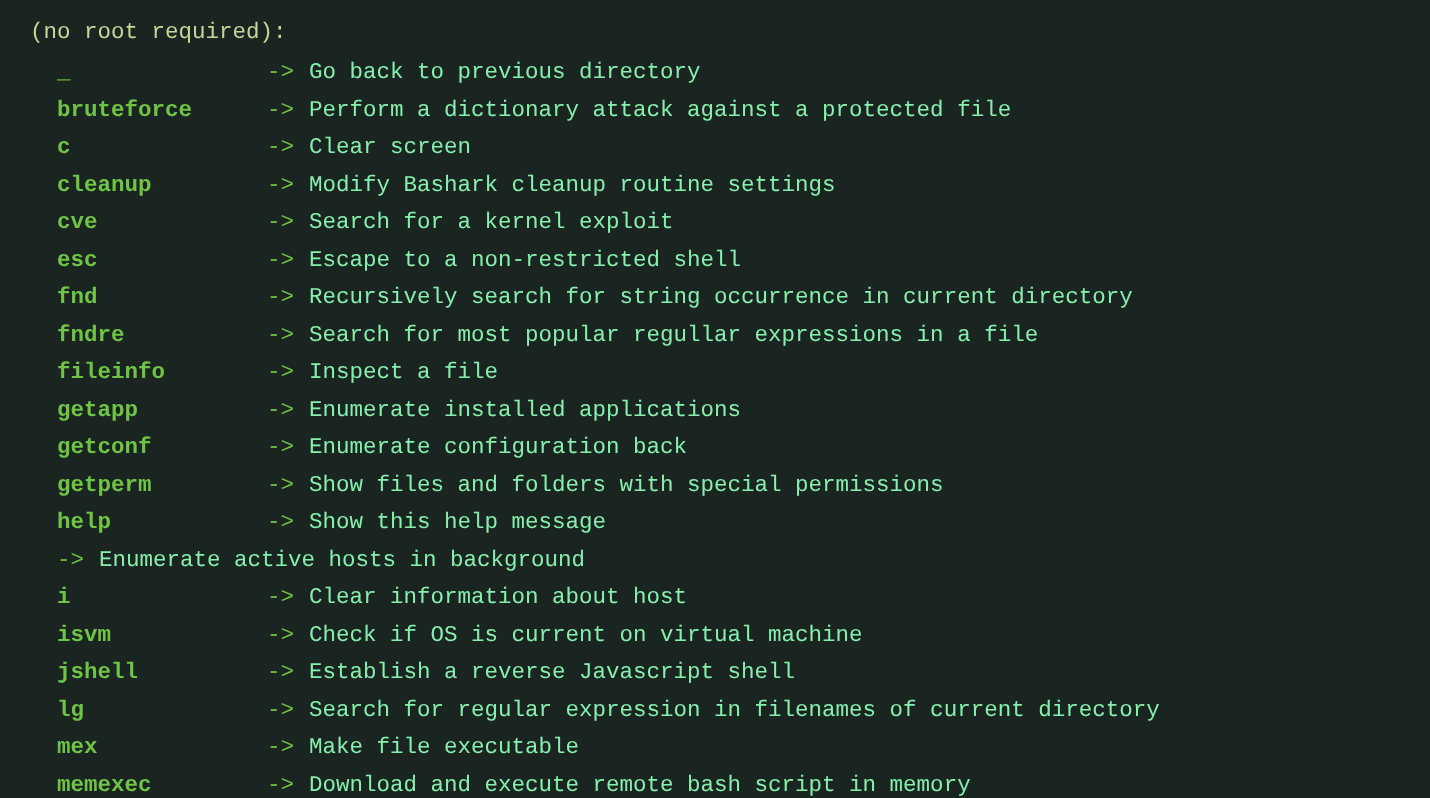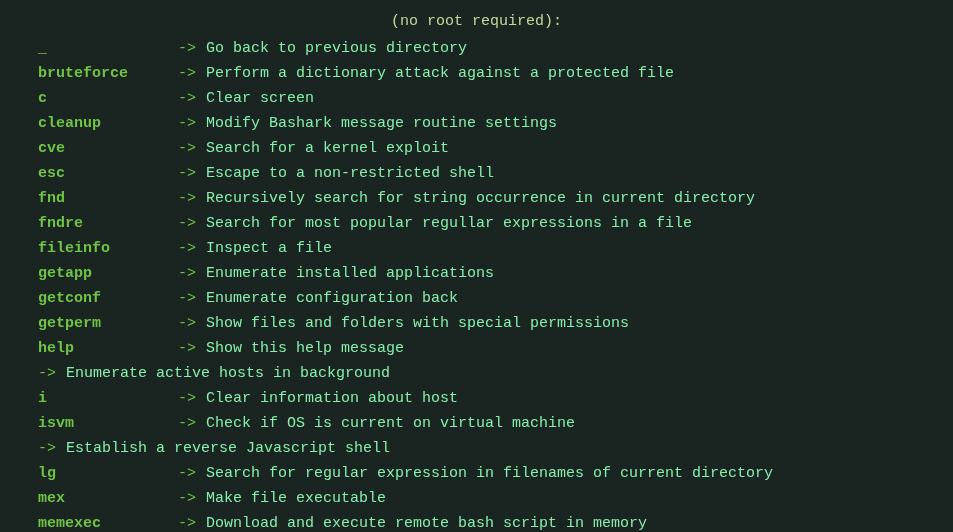--- a/index.html
+++ b/index.html
@@ -14,21 +14,20 @@
       line-height: 1.6;
       color: #c4d89a;
       padding: 10px 20px;
       width: 953px;
       height: 532px;
       overflow: hidden;
     }
     .header {
       color: #c4d89a;
       margin-bottom: 3px;
-      text-align: center;
     }
     .command-list {
       padding-left: 18px;
     }
     .command-row {
       display: flex;
       white-space: pre;
       margin-bottom: 1px;
     }
     .cmd-name {
@@ -48,30 +47,30 @@
     }
   </style>
 </head>
 <body>
 
 <div class="header">(no root required):</div>
 <div class="command-list" id="command-list">
     <div class="command-row"><span class="cmd-name">_</span><span class="arrow">-&gt;</span><span class="cmd-desc">Go back to previous directory</span></div>
     <div class="command-row"><span class="cmd-name">bruteforce</span><span class="arrow">-&gt;</span><span class="cmd-desc">Perform a dictionary attack against a protected file</span></div>
     <div class="command-row"><span class="cmd-name">c</span><span class="arrow">-&gt;</span><span class="cmd-desc">Clear screen</span></div>
-    <div class="command-row"><span class="cmd-name">cleanup</span><span class="arrow">-&gt;</span><span class="cmd-desc">Modify Bashark message routine settings</span></div>
+    <div class="command-row"><span class="cmd-name">cleanup</span><span class="arrow">-&gt;</span><span class="cmd-desc">Modify Bashark cleanup routine settings</span></div>
     <div class="command-row"><span class="cmd-name">cve</span><span class="arrow">-&gt;</span><span class="cmd-desc">Search for a kernel exploit</span></div>
     <div class="command-row"><span class="cmd-name">esc</span><span class="arrow">-&gt;</span><span class="cmd-desc">Escape to a non-restricted shell</span></div>
     <div class="command-row"><span class="cmd-name">fnd</span><span class="arrow">-&gt;</span><span class="cmd-desc">Recursively search for string occurrence in current directory</span></div>
     <div class="command-row"><span class="cmd-name">fndre</span><span class="arrow">-&gt;</span><span class="cmd-desc">Search for most popular regullar expressions in a file</span></div>
     <div class="command-row"><span class="cmd-name">fileinfo</span><span class="arrow">-&gt;</span><span class="cmd-desc">Inspect a file</span></div>
     <div class="command-row"><span class="cmd-name">getapp</span><span class="arrow">-&gt;</span><span class="cmd-desc">Enumerate installed applications</span></div>
     <div class="command-row"><span class="cmd-name">getconf</span><span class="arrow">-&gt;</span><span class="cmd-desc">Enumerate configuration back</span></div>
     <div class="command-row"><span class="cmd-name">getperm</span><span class="arrow">-&gt;</span><span class="cmd-desc">Show files and folders with special permissions</span></div>
     <div class="command-row"><span class="cmd-name">help</span><span class="arrow">-&gt;</span><span class="cmd-desc">Show this help message</span></div>
     <div class="command-row"><span class="arrow">-&gt;</span><span class="cmd-desc">Enumerate active hosts in background</span></div>
     <div class="command-row"><span class="cmd-name">i</span><span class="arrow">-&gt;</span><span class="cmd-desc">Clear information about host</span></div>
     <div class="command-row"><span class="cmd-name">isvm</span><span class="arrow">-&gt;</span><span class="cmd-desc">Check if OS is current on virtual machine</span></div>
-    <div class="command-row"><span class="arrow">-&gt;</span><span class="cmd-desc">Establish a reverse Javascript shell</span></div>
+    <div class="command-row"><span class="cmd-name">jshell</span><span class="arrow">-&gt;</span><span class="cmd-desc">Establish a reverse Javascript shell</span></div>
     <div class="command-row"><span class="cmd-name">lg</span><span class="arrow">-&gt;</span><span class="cmd-desc">Search for regular expression in filenames of current directory</span></div>
     <div class="command-row"><span class="cmd-name">mex</span><span class="arrow">-&gt;</span><span class="cmd-desc">Make file executable</span></div>
     <div class="command-row"><span class="cmd-name">memexec</span><span class="arrow">-&gt;</span><span class="cmd-desc">Download and execute remote bash script in memory</span></div>
   </div>
 
 </body></html>

